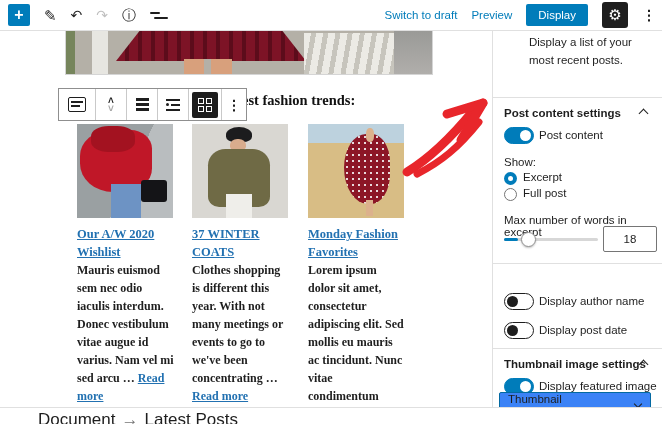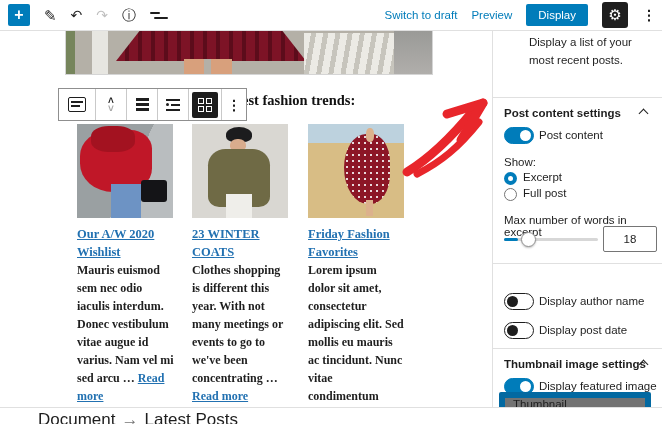--- a/index.html
+++ b/index.html
@@ -116,23 +116,23 @@
   .radio{position:absolute;left:11px;width:13px;height:13px;border-radius:50%;cursor:pointer;box-sizing:border-box;}
   .radio.sel{background:#007cba;}
   .radio.sel:after{content:"";position:absolute;left:4px;top:4px;width:5px;height:5px;background:#fff;border-radius:50%;}
   .radio.unsel{background:#fff;border:1.5px solid #757575;}
   .slider-track{position:absolute;left:11px;top:176px;width:94px;height:3px;background:#d7d7d7;border-radius:2px;cursor:pointer;}
   .slider-fill{position:absolute;left:0;top:0;width:14px;height:3px;background:#007cba;border-radius:2px;}
   .slider-handle{position:absolute;left:17px;top:-6px;width:13px;height:13px;background:#fff;
     border:1px solid #949494;border-radius:50%;box-shadow:0 1px 2px rgba(0,0,0,.25);cursor:grab;}
   .num-input{position:absolute;left:110px;top:164px;width:48px;height:22px;border:1px solid #757575;
     border-radius:2px;font-size:11.5px;text-align:center;font-family:"Liberation Sans",sans-serif;color:#1e1e1e;}
-  .select-box{position:absolute;left:6px;top:362px;width:152px;height:23px;border:6px solid #0369a1;
-    border-radius:2px;display:flex;align-items:center;padding-left:8px;box-sizing:border-box;cursor:pointer;
-    color:#1e1e1e;background:#737373;}
+  .select-box{position:absolute;left:6px;top:362px;width:152px;height:23px;border:1px solid #0369a1;
+    border-radius:2px;display:flex;align-items:flex-start;padding-left:8px;box-sizing:border-box;cursor:pointer;
+    color:#1e1e1e;background:#3b82f6;}
   .select-chev{position:absolute;right:8px;top:8px;width:7px;height:7px;}
   .select-chev:before{content:"";position:absolute;left:0;top:0;width:5px;height:5px;
     border-left:1.6px solid #1e1e1e;border-bottom:1.6px solid #1e1e1e;transform:rotate(-45deg);}
   
   .footbar{position:absolute;left:0;top:407px;width:662px;height:17px;background:#fff;
     border-top:1px solid #e0e0e0;z-index:30;}
   .breadcrumb{position:absolute;left:38px;top:2px;font-size:17px;color:#1e1e1e;display:flex;gap:6px;}
   .breadcrumb .sep{color:#757575;}
   .breadcrumb .doc{cursor:pointer;}
   .breadcrumb .blk{color:#1e1e1e;}
@@ -231,34 +231,34 @@
     </span>
   </div>
 
   <div class="post-card pc-2">
     <div class="thumb t2">
       <div class="beanie"></div>
       <div class="face"></div>
       <div class="jacket"></div>
       <div class="shirt"></div>
     </div>
-    <a class="post-title">23 WINTER COATS</a>
+    <a class="post-title">37 WINTER COATS</a>
     <span class="post-excerpt">
       <span>Clothes shopping is different this year. With not many meetings or events to go to we've been concentrating …</span>
       <a class="read-more">Read more</a>
     </span>
   </div>
 
   <div class="post-card pc-3">
     <div class="thumb t3">
       <div class="dress"></div>
       <div class="arm"></div>
       <div class="leg"></div>
     </div>
-    <a class="post-title">Friday Fashion Favorites</a>
+    <a class="post-title">Monday Fashion Favorites</a>
     <span class="post-excerpt">
       <span>Lorem ipsum dolor sit amet, consectetur adipiscing elit. Sed mollis eu mauris ac tincidunt. Nunc vitae condimentum nibh, …</span>
       
     </span>
   </div>
 </div>
 
 <svg class="arrow-svg" viewBox="0 0 662 424">
   <path d="M407 172 C 430 158, 450 139, 473 111" stroke="#e8262b" stroke-width="9" fill="none" stroke-linecap="round"></path>
   <path d="M417 174 C 441 162, 459 147, 479 122" stroke="#e8262b" stroke-width="7" fill="none" stroke-linecap="round"></path>

